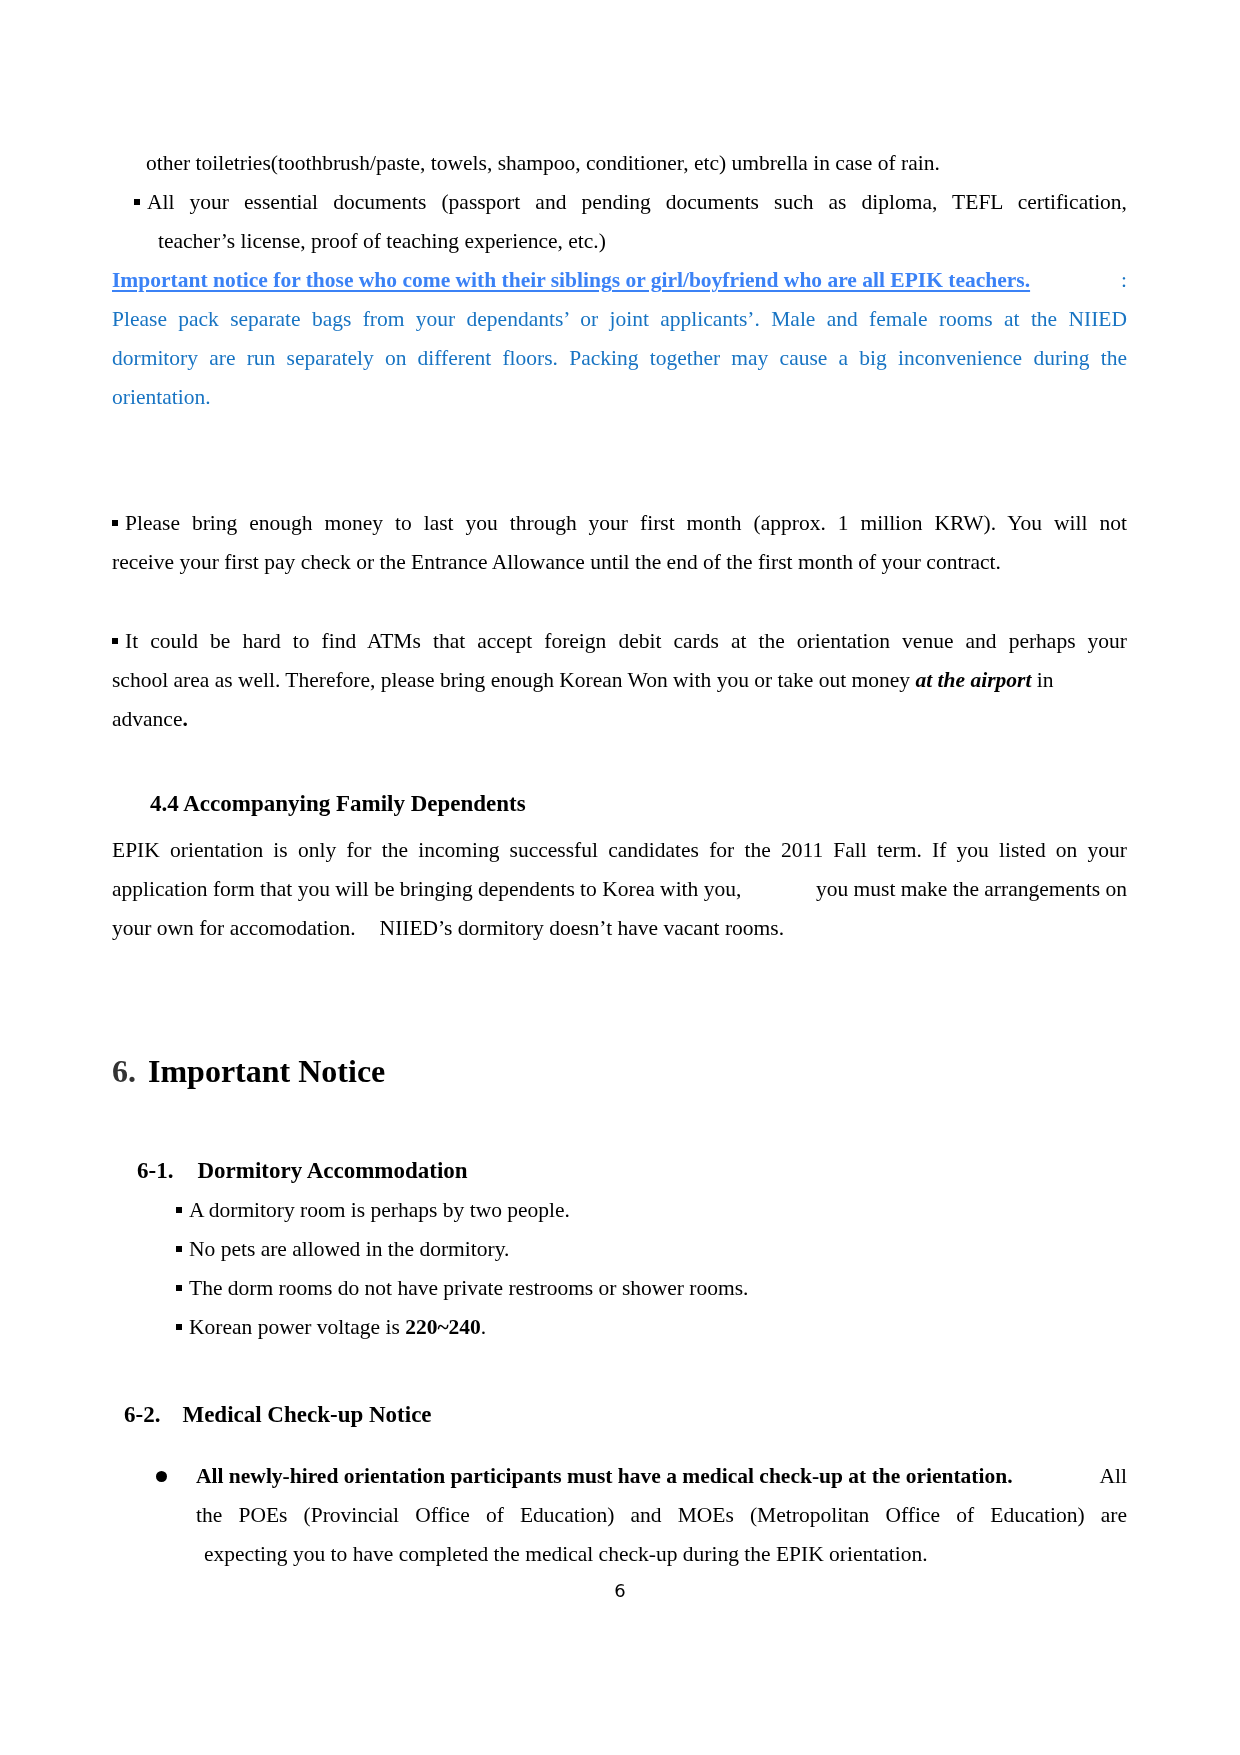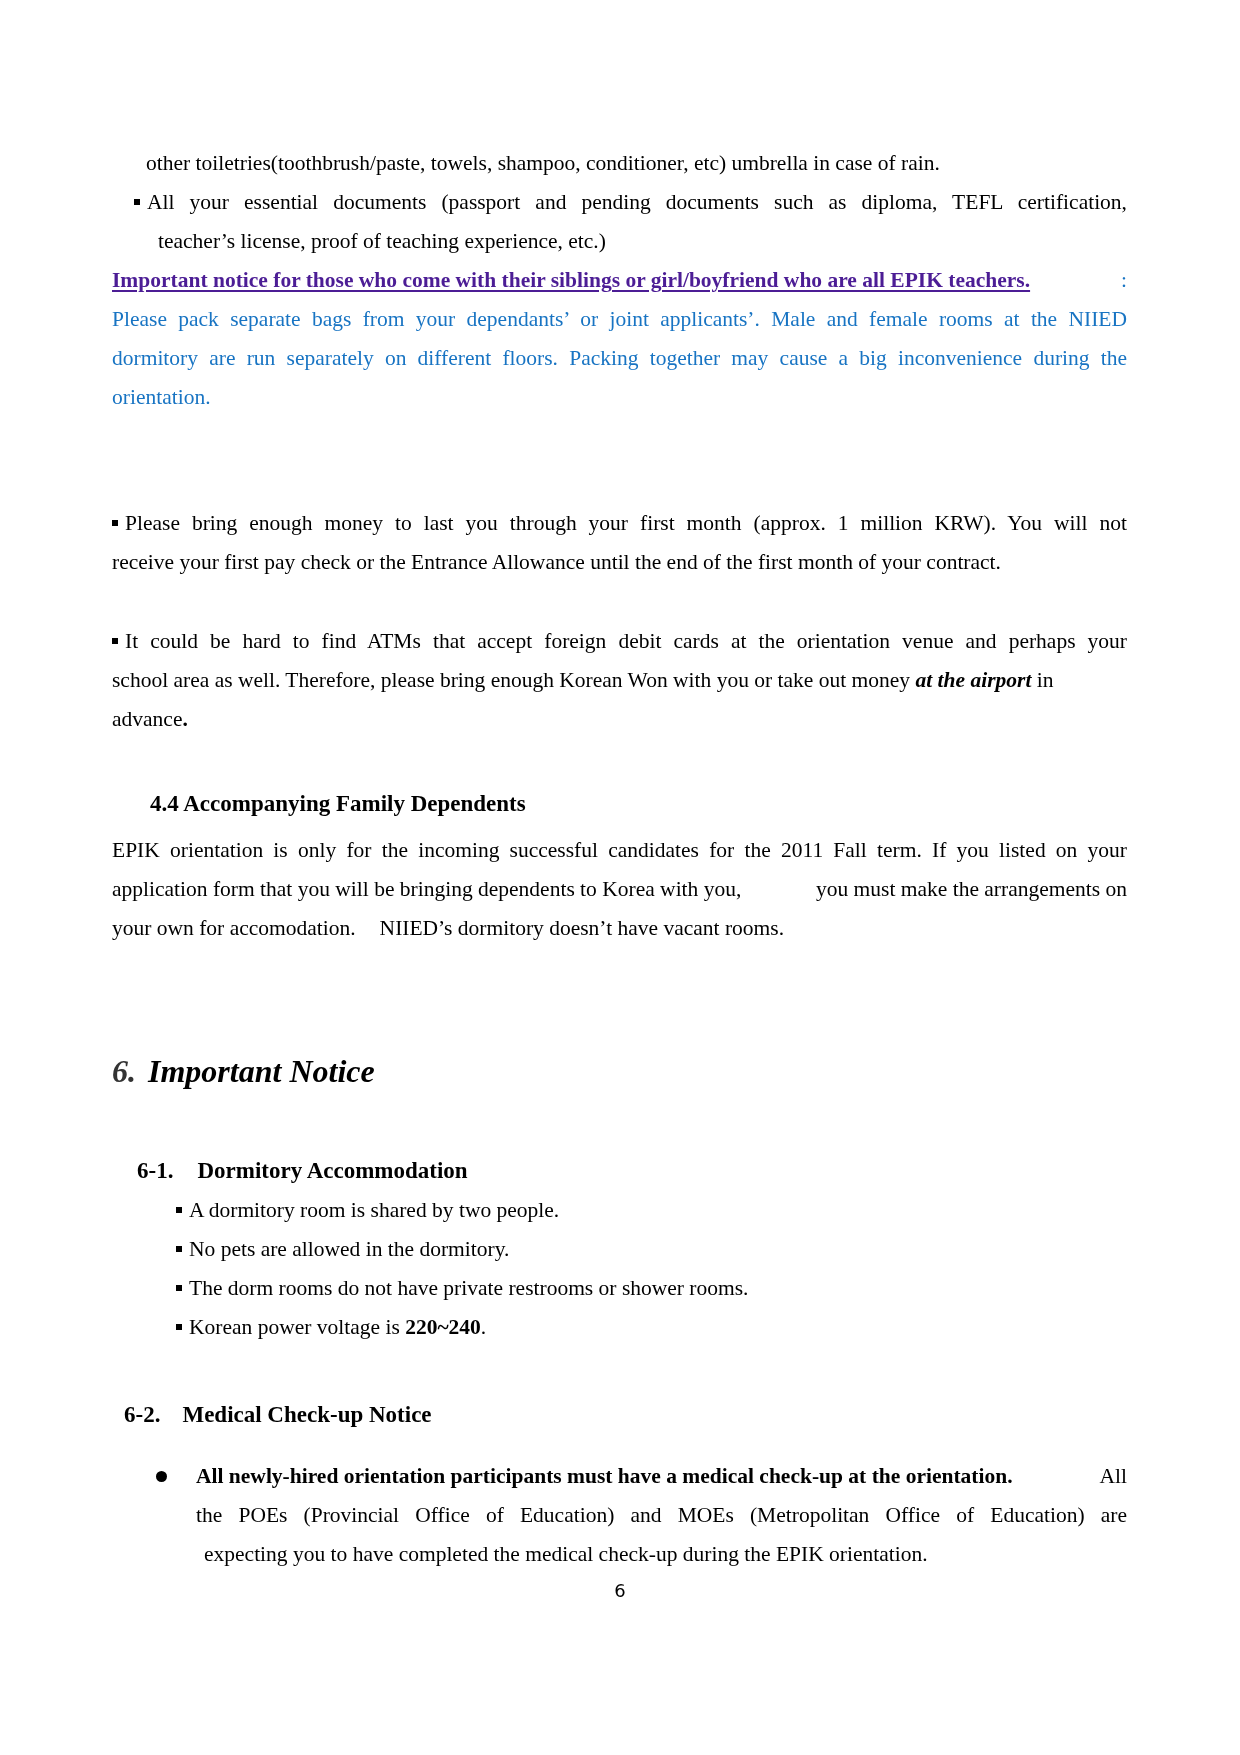--- a/index.html
+++ b/index.html
@@ -32,42 +32,41 @@
       left: 112px;
       width: 1015px;
       font-size: 21.5px;
       line-height: 26px;
       text-align: justify;
       text-align-last: justify;
       white-space: nowrap;
     }
     .blue { color: #1874c3; }
     .blue-title {
-      color: #4c1d95;
+      color: #3b82f6;
       font-weight: bold;
       text-decoration: underline;
       text-decoration-thickness: 2px;
       text-underline-offset: 3px;
     }
     .h2 {
       position: absolute;
       font-size: 23px;
       font-weight: bold;
       line-height: 28px;
       white-space: nowrap;
     }
     .h1 {
       position: absolute;
       left: 112px;
       top: 1052px;
       font-size: 32px;
       font-weight: bold;
       line-height: 38px;
       white-space: nowrap;
-      font-style: italic;
     }
     .h1 .num { color: #333333; margin-right: 12px; }
     .u { text-underline-offset: 3px; }
     .bi { font-weight: bold; font-style: italic; }
     .b { font-weight: bold; }
     .sq {
       display: inline-block;
       width: 6px; height: 6px;
       background: #000;
       vertical-align: middle;
@@ -160,21 +159,21 @@
   </div>
 
   <div class="h1">
     <span class="num">6.</span><span>Important Notice</span>
   </div>
 
   <div class="h2" style="left:137px; top:1157px;">
     <span>6-1.</span><span class="gap" style="width:24px;"></span><span>Dormitory Accommodation</span>
   </div>
   <div class="line" style="left:176px; top:1197px;">
-    <span class="sq"></span><span>A dormitory room is shared by two people.</span>
+    <span class="sq"></span><span>A dormitory room is perhaps by two people.</span>
   </div>
   <div class="line" style="left:176px; top:1236px;">
     <span class="sq"></span><span>No pets are allowed in the dormitory.</span>
   </div>
   <div class="line" style="left:176px; top:1275px;">
     <span class="sq"></span><span>The dorm rooms do not have private restrooms or shower rooms.</span>
   </div>
   <div class="line" style="left:176px; top:1314px;">
     <span class="sq"></span><span>Korean power voltage is</span>
     <span class="b">220~240</span><span>.</span>

